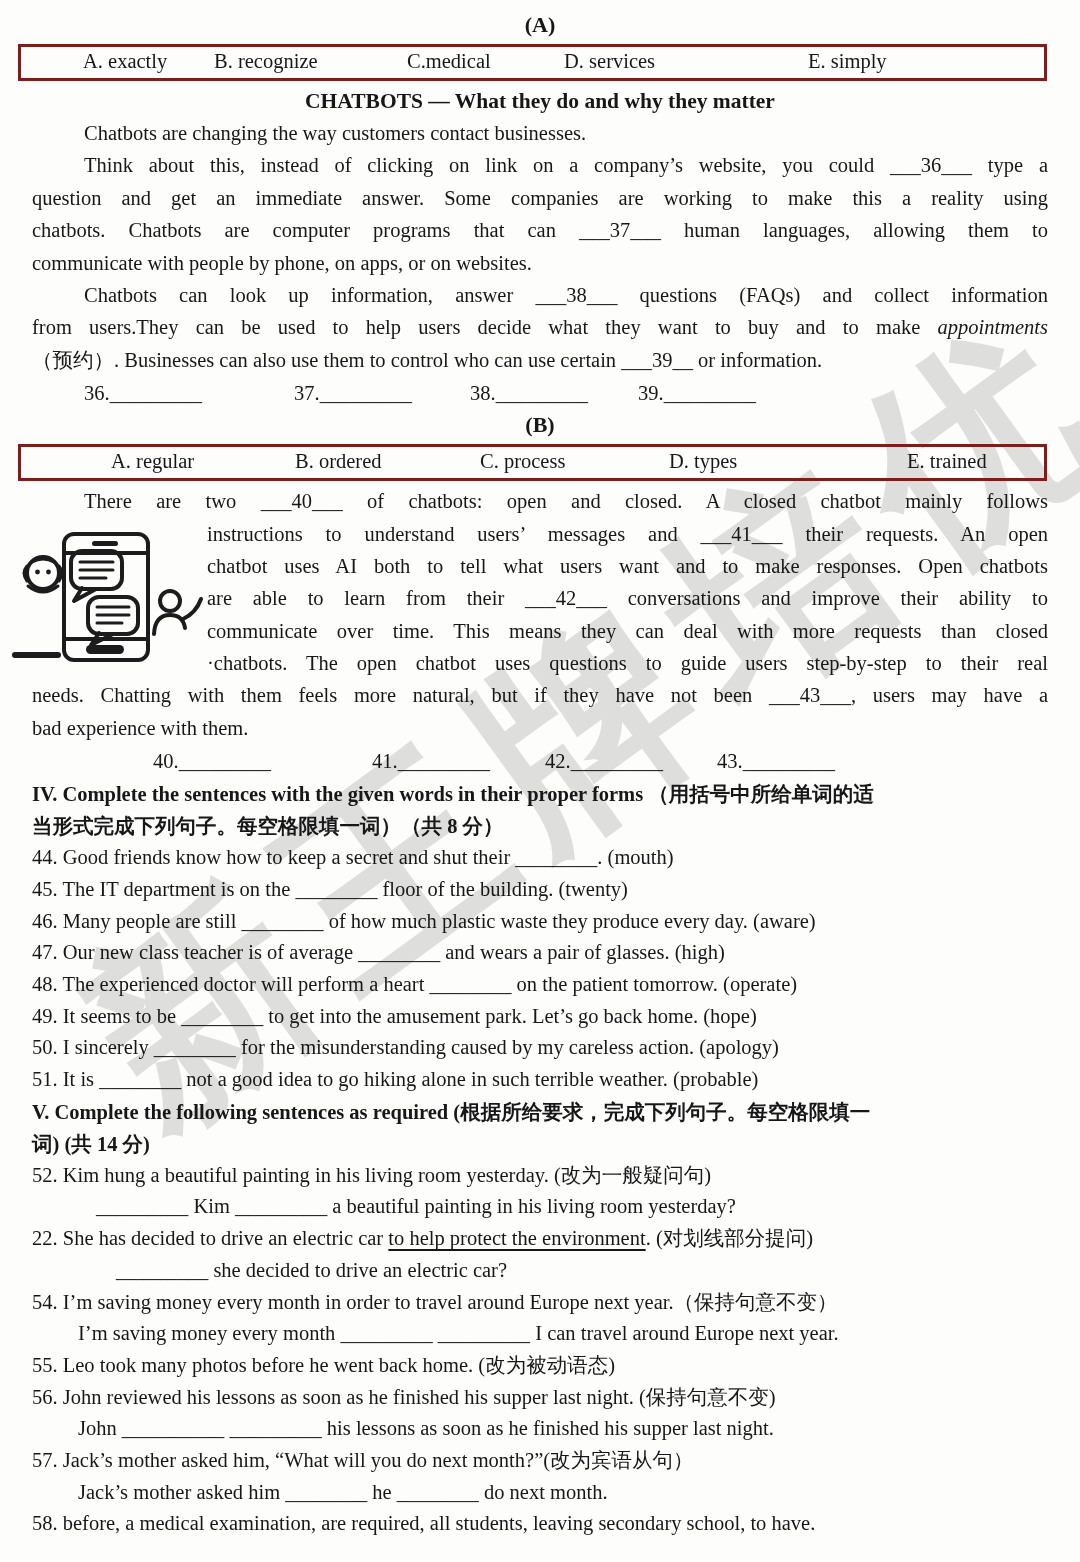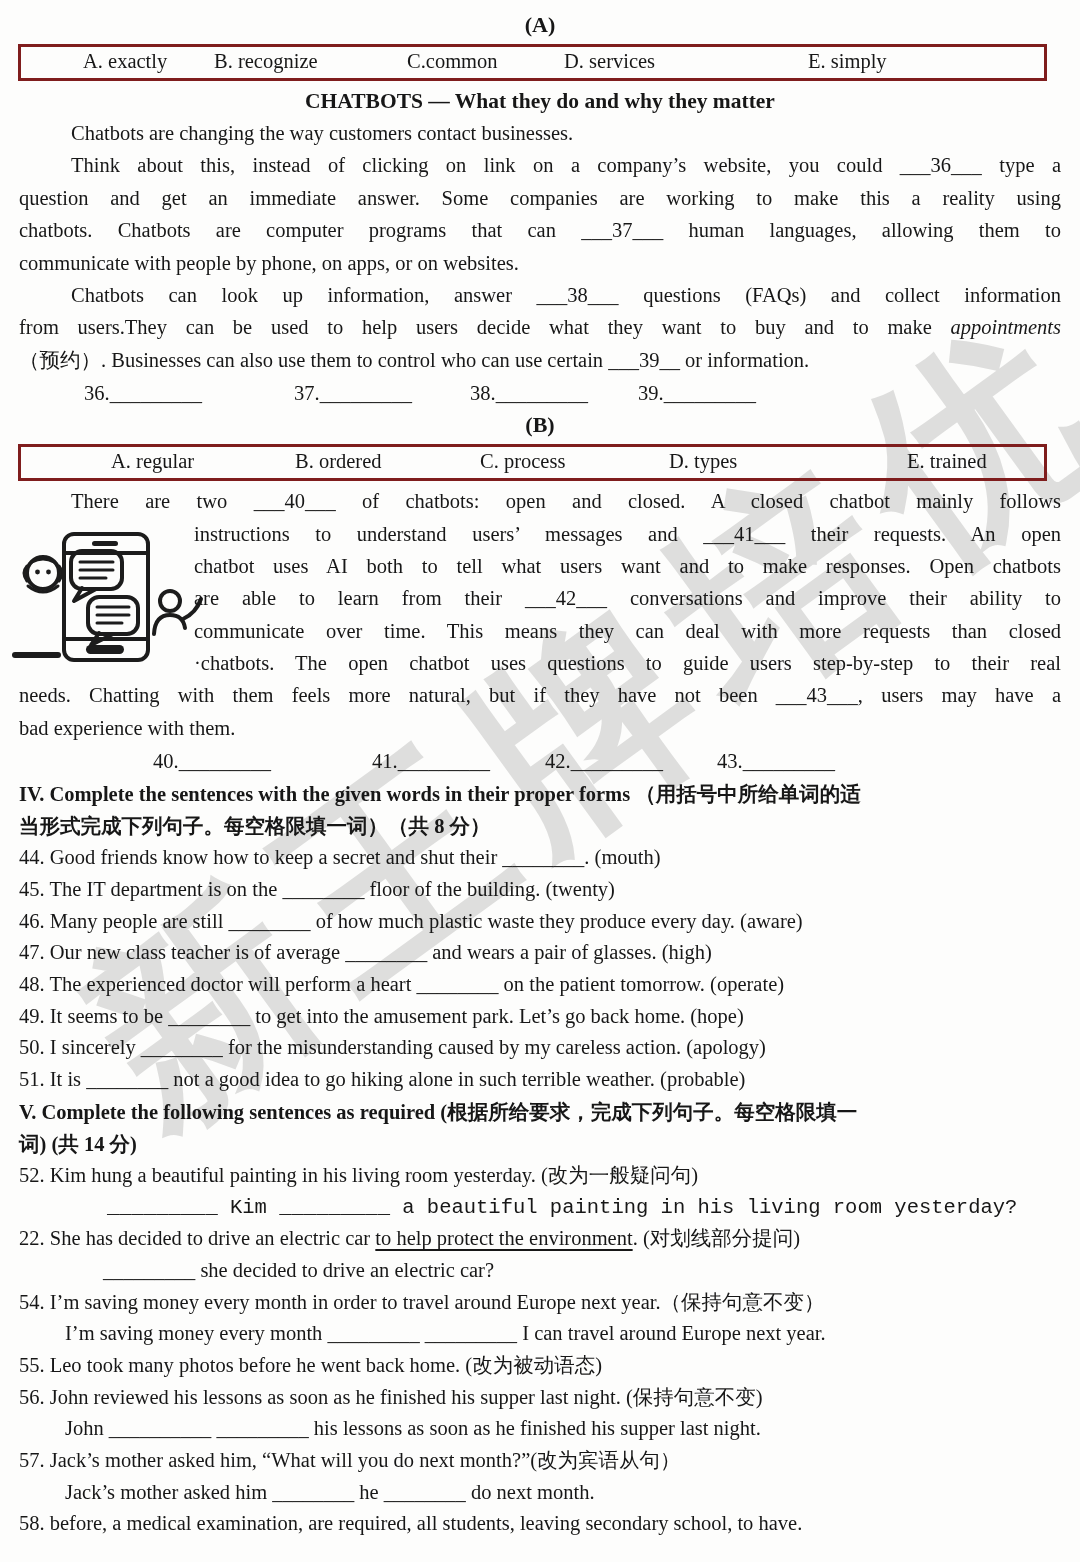--- a/index.html
+++ b/index.html
@@ -14,33 +14,33 @@
     font-size:212px;line-height:1.15;letter-spacing:26px;white-space:nowrap;
     color:rgba(70,70,70,0.17);
     transform:rotate(-36deg);transform-origin:0 50%;
     pointer-events:none;user-select:none;
   }
   .content{position:relative;z-index:1;padding-top:10px;}
   .center-label{text-align:center;font-weight:bold;font-size:22px;height:32px;line-height:30px;}
   .optbox{position:relative;margin:2px 33px 4px 18px;border:3px solid #7f1d1d;height:31px;background:transparent;}
   .opt{position:absolute;top:3px;font-size:20.5px;white-space:nowrap;}
   .doc-title{text-align:center;font-weight:bold;font-size:21.5px;height:32px;line-height:32px;}
-  .para{padding:0 19px;font-size:20.5px;}
+  .para{padding:0 32px;font-size:20.5px;}
   .line{height:32.4px;line-height:32.4px;white-space:nowrap;}
   .j{text-align:justify;text-align-last:justify;white-space:normal;}
   .ind{padding-left:52px;}
   .wrap{margin-left:175px;}
   .ansrow{position:relative;height:34px;font-size:20.5px;margin:0 30px;font-family:Liberation Serif, serif;}
   .ansrow span{position:absolute;top:0;line-height:34px;white-space:nowrap;}
   .head .line{font-weight:bold;height:32px;line-height:32px;white-space:normal;}
   .items .line{height:31.7px;line-height:31.7px;}
   .items{font-size:20.5px;}
   em{font-style:italic;}
   .ul{text-decoration:underline;text-underline-offset:4px;}
-  .a52{margin-left:88px;font-family:Liberation Mono, monospace;}
+  .a52{margin-left:64px;}
   .a53{margin-left:84px;}
   .ansind{margin-left:46px;}
   .chat-icon{position:absolute;left:12px;top:531px;z-index:1;}
   .chat-icon path,.chat-icon rect,.chat-icon circle,.chat-icon line{
     fill:none;stroke:#1c1c1c;stroke-width:4;stroke-linecap:round;stroke-linejoin:round;
   }
   .chat-icon .fill{fill:#1c1c1c;stroke:none;}
   .chat-icon .thin{stroke-width:3;}
   .chat-icon .thick{stroke-width:6;}
 </style>
@@ -79,21 +79,21 @@
     <path d="M171 88 Q184 82 189 68"></path>
     <line class="thick" x1="3" y1="124" x2="46" y2="124"></line>
   </svg>
 
   <div class="content">
 
     <div class="center-label">(A)</div>
     <div class="optbox">
       <span class="opt" style="left:62px">A. exactly</span>
       <span class="opt" style="left:193px">B. recognize</span>
-      <span class="opt" style="left:386px">C.common</span>
+      <span class="opt" style="left:386px">C.medical</span>
       <span class="opt" style="left:543px">D. services</span>
       <span class="opt" style="left:787px">E. simply</span>
     </div>
     <div class="doc-title">CHATBOTS — What they do and why they matter</div>
 
     <div class="para">
       <div class="line ind">Chatbots are changing the way customers contact businesses.</div>
       <div class="line ind j">Think about this, instead of clicking on link on a company’s website, you could ___36___ type a</div>
       <div class="line j">question and get an immediate answer. Some companies are working to make this a reality using</div>
       <div class="line j">chatbots. Chatbots are computer programs that can ___37___ human languages, allowing them to</div>

